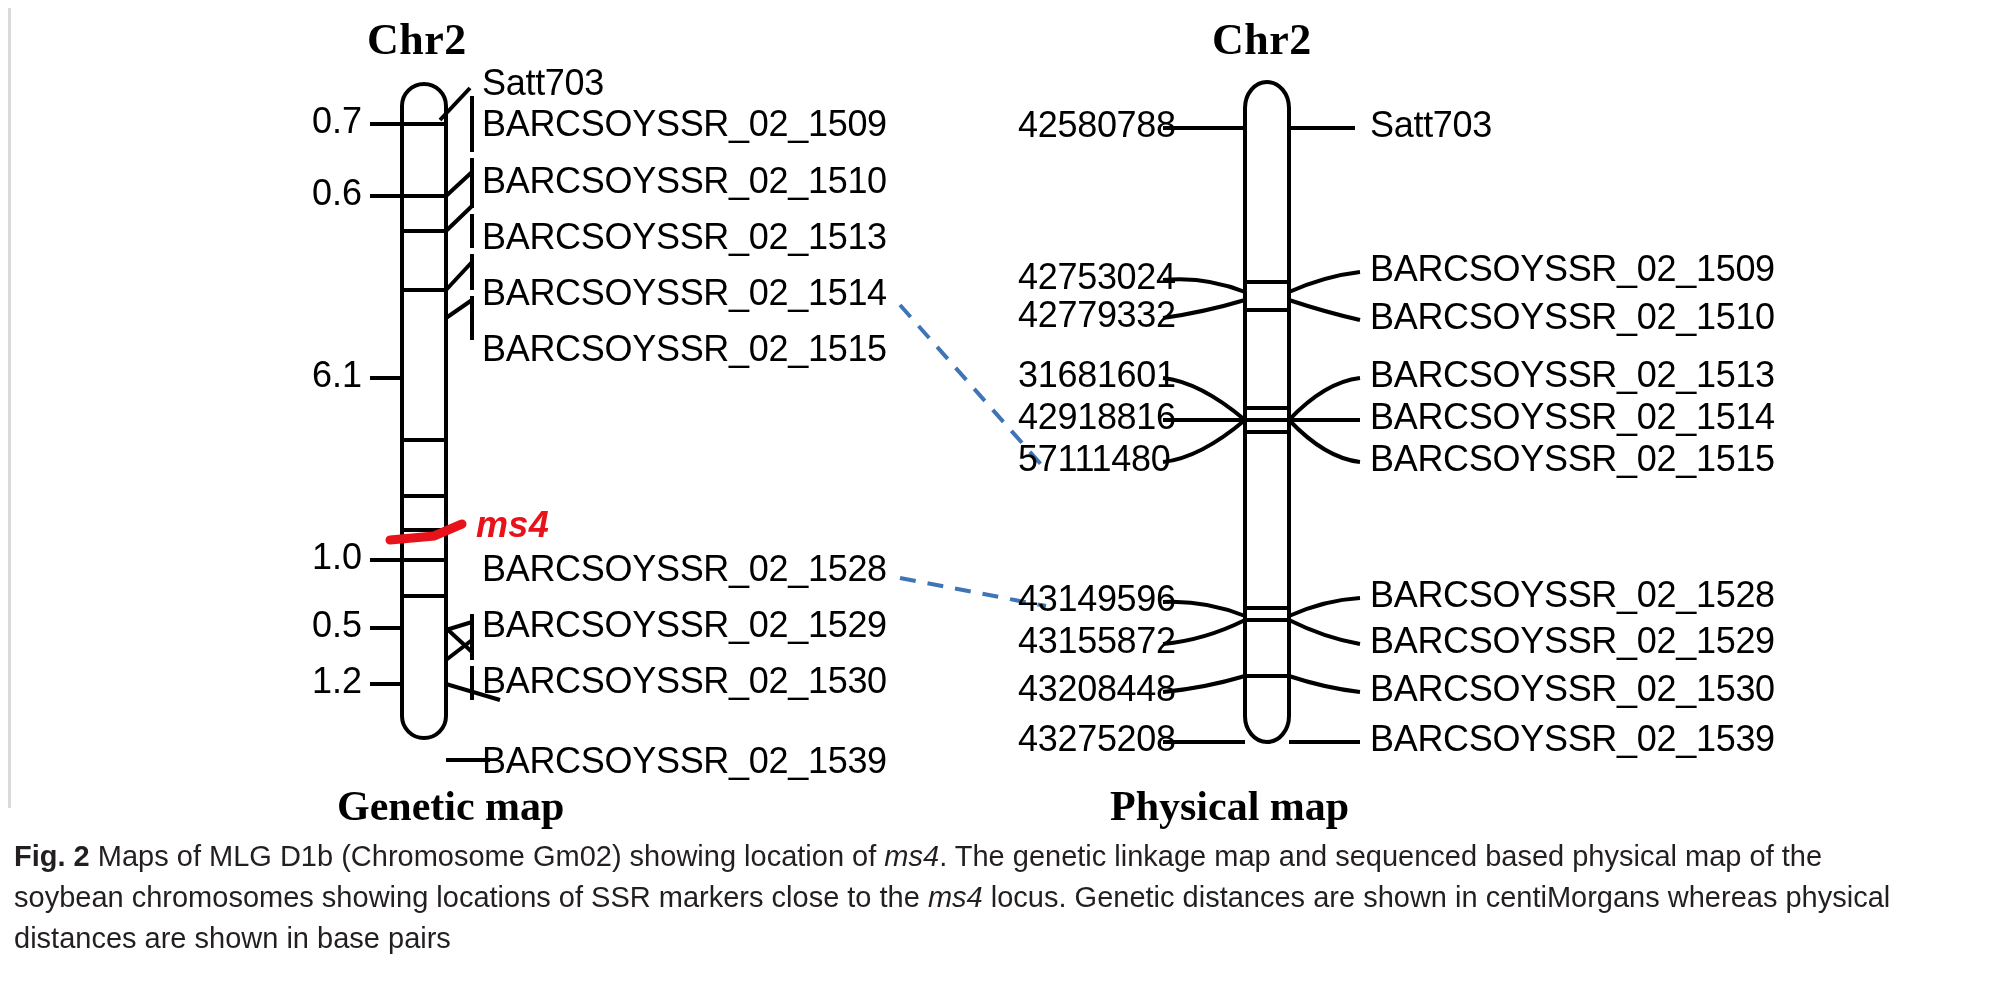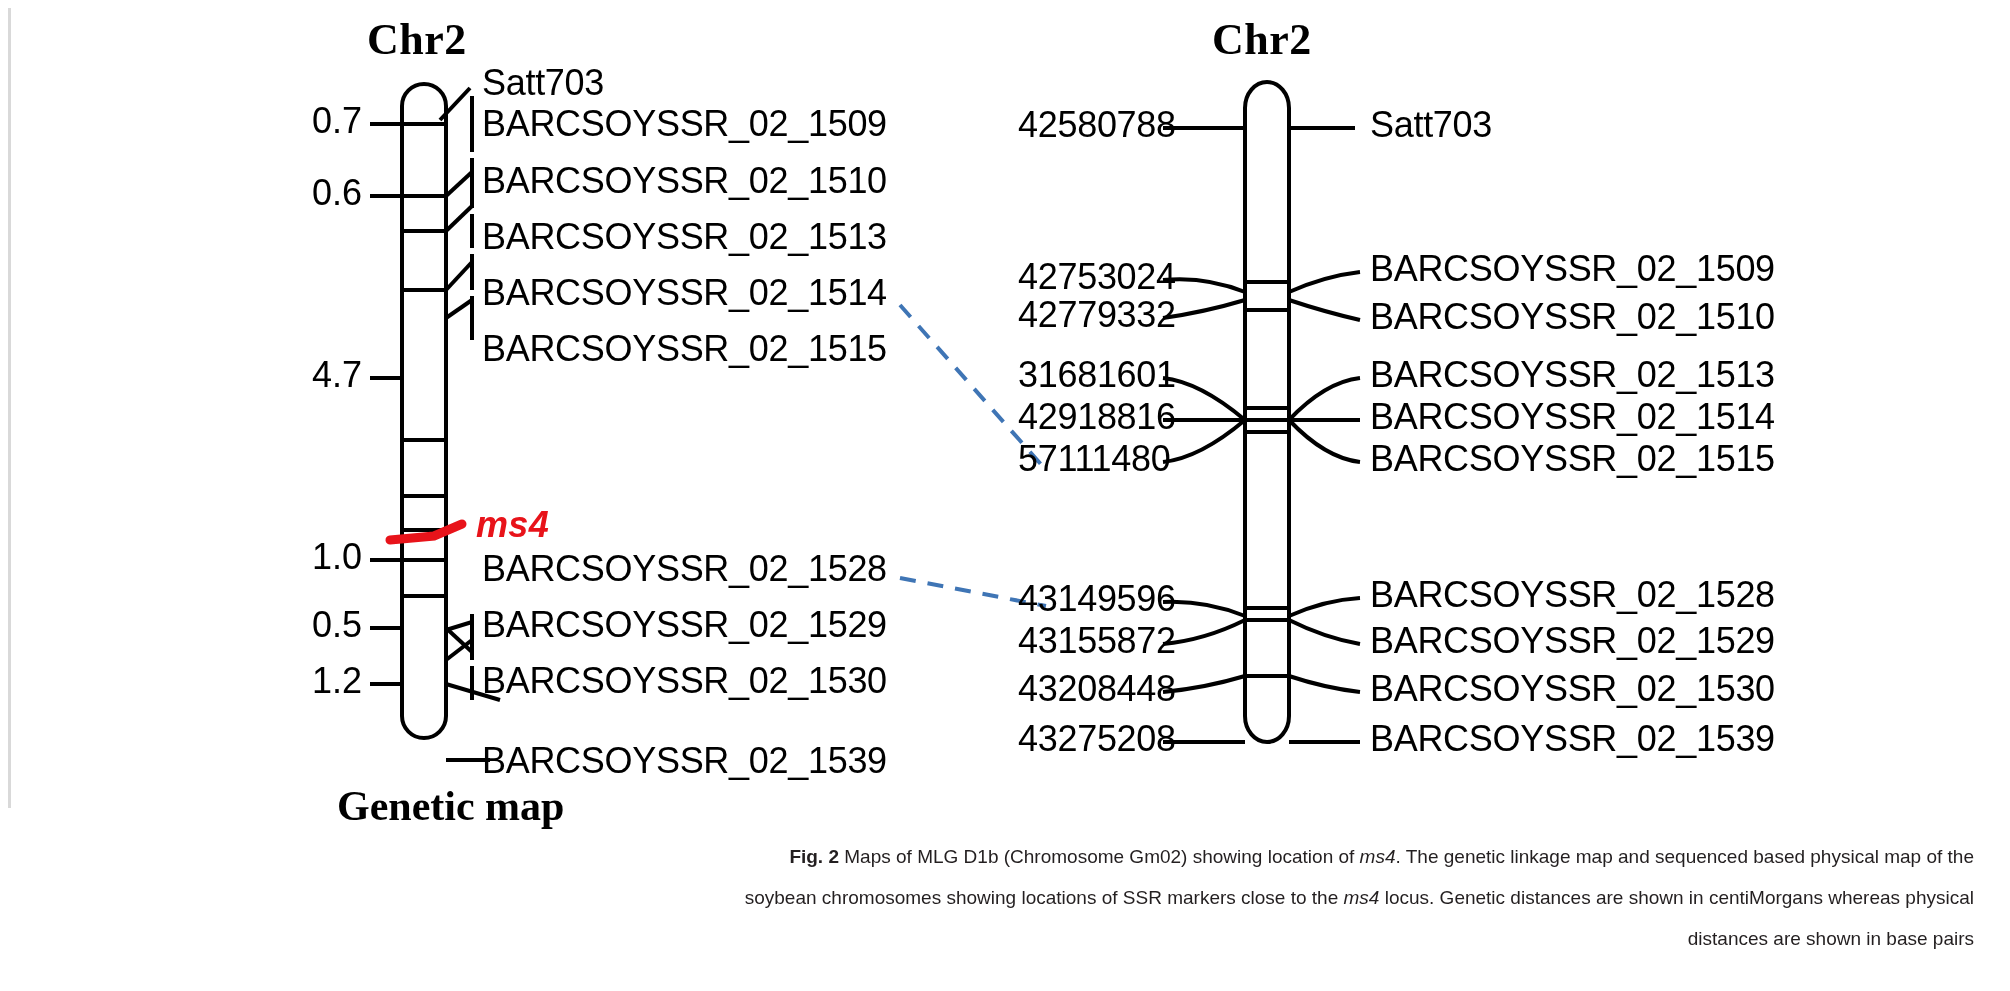--- a/index.html
+++ b/index.html
@@ -18,21 +18,21 @@
   .chr-title{font-family:"Liberation Serif",serif;font-weight:bold;font-size:44px;letter-spacing:0.5px;}
   .map-caption{font-family:"Liberation Serif",serif;font-weight:bold;font-size:42px;}
 
   .marker{font-size:36px;letter-spacing:-0.3px;}
   .coord{font-size:36px;letter-spacing:-0.3px;}
   .dist{font-size:36px;margin-left:12px;}
   .locus{font-size:36px;font-weight:bold;font-style:italic;color:#e8131a;letter-spacing:0.3px;}
 
   
   .caption-wrap{position:absolute;left:14px;top:836px;width:1960px;}
-  .caption{font-family:"Liberation Sans",sans-serif;font-size:19px;line-height:41px;color:#231f20;text-align:right;}
+  .caption{font-family:"Liberation Sans",sans-serif;font-size:29px;line-height:41px;color:#231f20;text-align:left;}
   .caption b{font-weight:bold;}
   .caption i{font-style:italic;}
   .cap-line{display:block;}
 </style>
 </head>
 <body>
 
 <div class="figure-frame">
 
   <div class="left-rule"></div>
@@ -138,21 +138,21 @@
     <g stroke="#3f75b5" stroke-width="4" stroke-dasharray="16 12" fill="none" stroke-linecap="butt">
       <line x1="900" y1="305" x2="1046" y2="470"></line>
       <line x1="900" y1="578" x2="1046" y2="606"></line>
     </g>
   </svg>
 
   <div class="lbl chr-title" style="left:367px;top:14px;">Chr2</div>
 
   <div class="lbl dist" style="left:300px;top:100px;">0.7</div>
   <div class="lbl dist" style="left:300px;top:172px;">0.6</div>
-  <div class="lbl dist" style="left:300px;top:354px;">4.7</div>
+  <div class="lbl dist" style="left:300px;top:354px;">6.1</div>
   <div class="lbl dist" style="left:300px;top:536px;">1.0</div>
   <div class="lbl dist" style="left:300px;top:604px;text-align:center;">0.5</div>
   <div class="lbl dist" style="left:300px;top:660px;">1.2</div>
 
   <div class="lbl marker" style="left:482px;top:62px;">Satt703</div>
   <div class="lbl marker" style="left:482px;top:103px;">BARCSOYSSR_02_1509</div>
   <div class="lbl marker" style="left:482px;top:160px;">BARCSOYSSR_02_1510</div>
   <div class="lbl marker" style="left:482px;top:216px;">BARCSOYSSR_02_1513</div>
   <div class="lbl marker" style="left:482px;top:272px;">BARCSOYSSR_02_1514</div>
   <div class="lbl marker" style="left:482px;top:328px;">BARCSOYSSR_02_1515</div>
@@ -183,20 +183,21 @@
   <div class="lbl marker" style="left:1370px;top:248px;">BARCSOYSSR_02_1509</div>
   <div class="lbl marker" style="left:1370px;top:296px;">BARCSOYSSR_02_1510</div>
   <div class="lbl marker" style="left:1370px;top:354px;">BARCSOYSSR_02_1513</div>
   <div class="lbl marker" style="left:1370px;top:396px;">BARCSOYSSR_02_1514</div>
   <div class="lbl marker" style="left:1370px;top:438px;">BARCSOYSSR_02_1515</div>
   <div class="lbl marker" style="left:1370px;top:574px;">BARCSOYSSR_02_1528</div>
   <div class="lbl marker" style="left:1370px;top:620px;">BARCSOYSSR_02_1529</div>
   <div class="lbl marker" style="left:1370px;top:668px;">BARCSOYSSR_02_1530</div>
   <div class="lbl marker" style="left:1370px;top:718px;">BARCSOYSSR_02_1539</div>
 
+  <div class="lbl map-caption" style="left:1110px;top:782px;">Physical map</div>
 
   <div class="caption-wrap">
     <div class="caption">
       <span class="cap-line">
         <b>Fig. 2</b>
         <span>Maps of MLG D1b (Chromosome Gm02) showing location of <i>ms4</i>. The genetic linkage map and sequenced based physical map of the</span>
       </span>
       <span class="cap-line">soybean chromosomes showing locations of SSR markers close to the <i>ms4</i> locus. Genetic distances are shown in centiMorgans whereas physical</span>
       <span class="cap-line">distances are shown in base pairs</span>
     </div>

